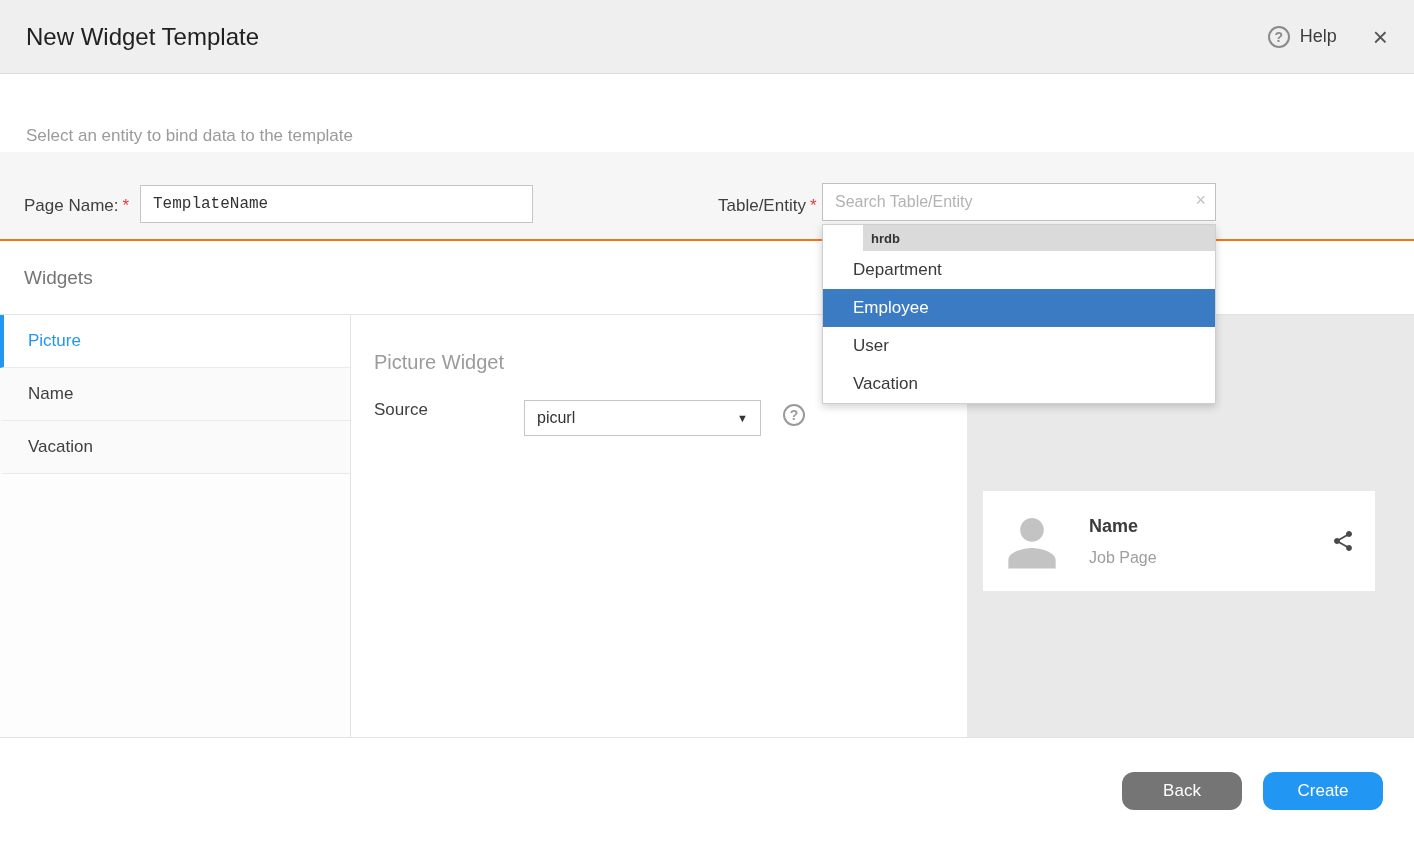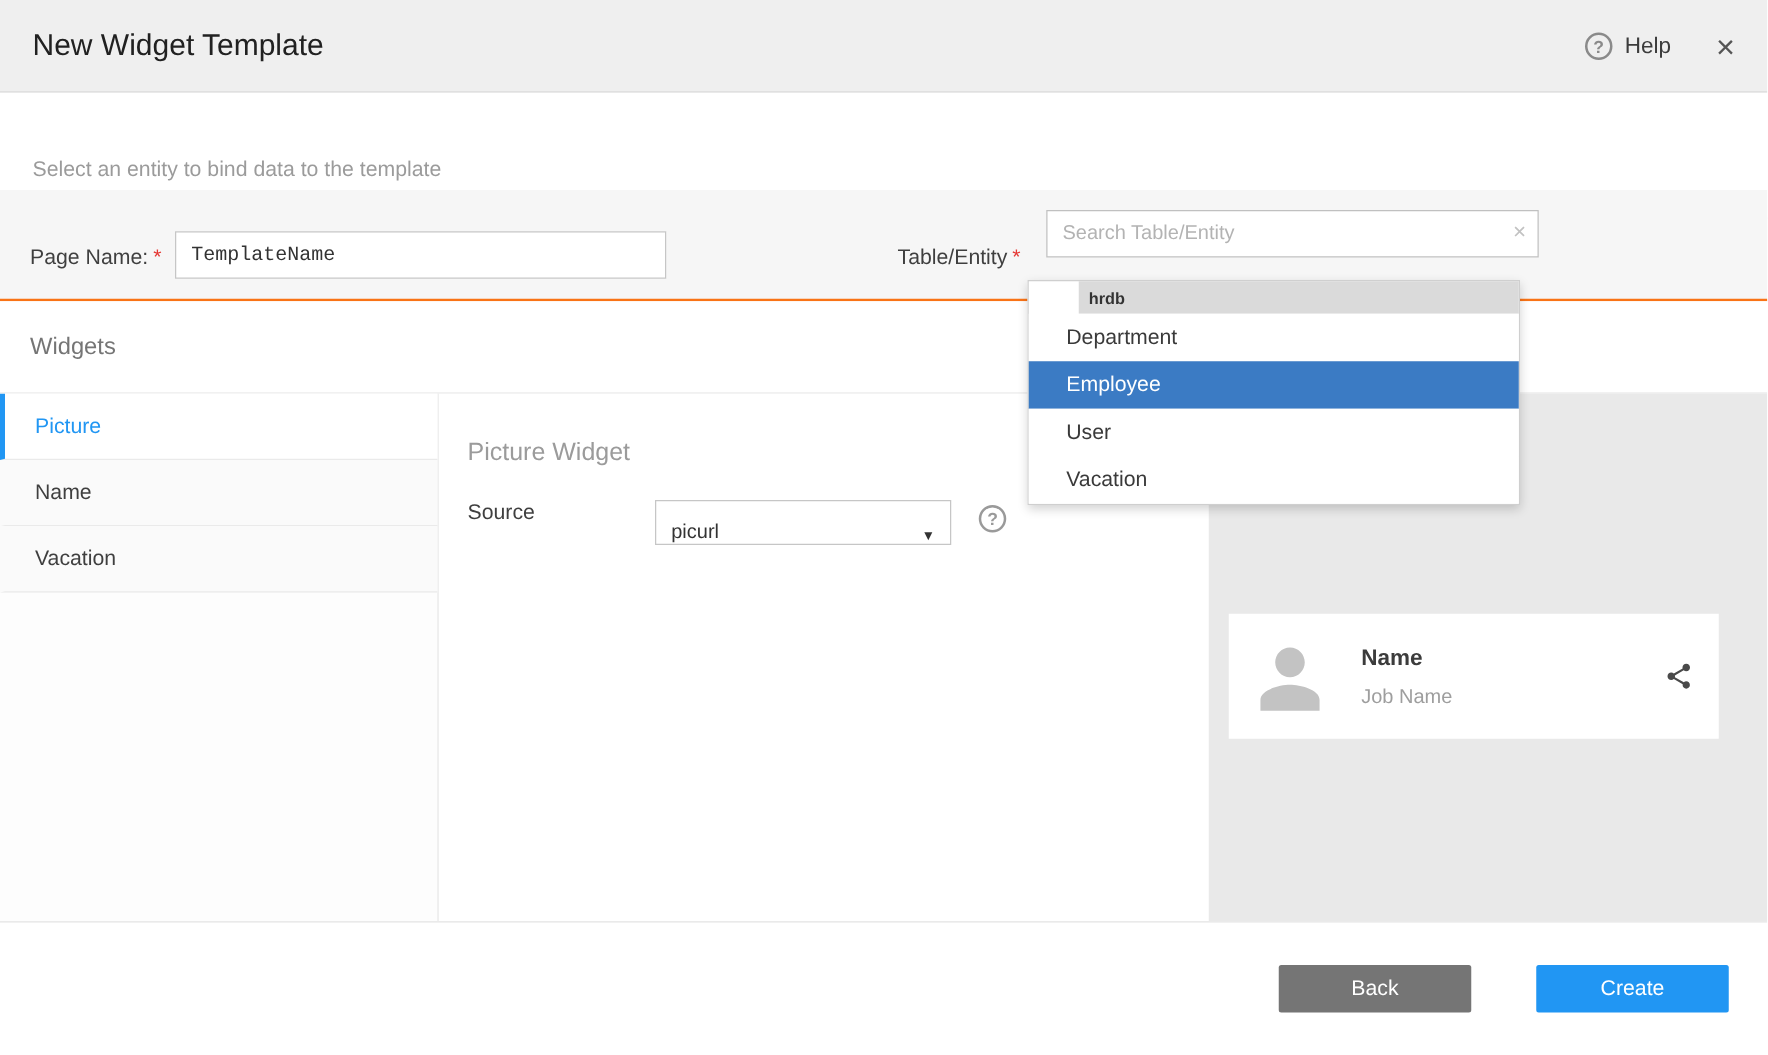--- a/index.html
+++ b/index.html
@@ -49,21 +49,21 @@
   }
   .form-label { position: absolute; font-size: 17px; color: #3f3f3f; }
   .required { color: #e53935; margin-left: 4px; }
   .lbl-pagename { left: 24px; top: 44px; }
   .lbl-entity { left: 718px; top: 44px; }
   .input-pagename {
     position: absolute; left: 140px; top: 33px; width: 393px; height: 38px;
     border: 1px solid #c6c6c6; background: #fff; font-size: 16px; color: #333;
     padding: 0 12px; font-family: Liberation Mono, monospace; outline: none;
   }
-  .search-wrap { position: absolute; left: 822px; top: 16px; width: 394px; height: 38px; margin-left: 15px; }
+  .search-wrap { position: absolute; left: 822px; top: 31px; width: 394px; height: 38px; }
   .input-search {
     width: 100%; height: 100%;
     border: 1px solid #c0c0c0; background: #fff; font-size: 16px; color: #333;
     padding: 0 34px 0 12px; font-family: "Liberation Sans", sans-serif; outline: none;
   }
   .input-search::placeholder { color: #b3b3b3; }
   .clear-x {
     position: absolute; right: 10px; top: 8px; font-size: 18px; color: #c2c2c2;
     cursor: pointer; line-height: 1;
   }
@@ -106,21 +106,21 @@
     cursor: pointer; border-left: 4px solid transparent; background: #fafafa;
   }
   .side-item.active { color: #2196f3; border-left: 4px solid #2196f3; background: #ffffff; }
 
   .main-panel { position: absolute; left: 351px; top: 0; right: 447px; height: 100%; background: #fff; }
   .pw-title { position: absolute; left: 23px; top: 36px; font-size: 20px; color: #9b9b9b; }
   .src-label { position: absolute; left: 23px; top: 85px; font-size: 17px; color: #3f3f3f; }
   .src-select {
     position: absolute; left: 173px; top: 85px; width: 237px; height: 36px;
     border: 1px solid #c6c6c6; background: #fff; cursor: pointer;
-    display: flex; align-items: flex-end; padding: 0 12px; font-size: 16px; color: #333;
+    display: flex; align-items: center; padding: 0 12px; font-size: 16px; color: #333;
   }
   .src-select .arrow { margin-left: auto; font-size: 11px; color: #333; }
   .src-help {
     position: absolute; left: 432px; top: 89px;
     width: 22px; height: 22px; border: 2px solid #9a9a9a; border-radius: 50%;
     display: flex; align-items: center; justify-content: center;
     font-size: 14px; color: #9a9a9a; font-weight: bold; cursor: pointer;
   }
 
   .preview-panel {
@@ -138,24 +138,23 @@
   .share { margin-left: auto; width: 24px; height: 24px; }
 
   
   .footer {
     position: absolute; top: 737px; left: 0; right: 0; height: 107px;
     background: #fff; border-top: 1px solid #e3e3e3;
     display: flex; align-items: center; justify-content: flex-end;
     padding-right: 31px; gap: 21px;
   }
   .btn {
-    width: 154px; height: 38px; border: none; border-radius: 2px;
+    width: 120px; height: 38px; border: none; border-radius: 12px;
     font-size: 17px; color: #fff; cursor: pointer;
     font-family: "Liberation Sans", sans-serif;
-    margin-left: 31px;
   }
   .btn-back { background: #757575; }
   .btn-create { background: #2196f3; }
 </style>
 </head>
 <body>
 
 <div class="app">
 
   <div class="header">
@@ -217,21 +216,21 @@
 
     <div class="preview-panel">
       <div class="preview-card">
         <span class="avatar">
           <svg viewBox="0 0 24 24" width="66" height="70">
             <path fill="#c3c3c3" d="M12 12.3c2.4 0 4.3-1.95 4.3-4.35S14.4 3.6 12 3.6 7.7 5.55 7.7 7.95 9.6 12.3 12 12.3zm0 2.2c-2.9 0-8.6 1.45-8.6 4.35V22h17.2v-3.15c0-2.9-5.7-4.35-8.6-4.35z"></path>
           </svg>
         </span>
         <span class="card-text">
           <div class="card-name">Name</div>
-          <div class="card-job">Job Name</div>
+          <div class="card-job">Job Page</div>
         </span>
         <span class="share">
           <svg viewBox="0 0 24 24" width="24" height="24">
             <path fill="#4a4a4a" d="M18 16.08c-.76 0-1.44.3-1.96.77L8.91 12.7c.05-.23.09-.46.09-.7s-.04-.47-.09-.7l7.05-4.11c.54.5 1.25.81 2.04.81 1.66 0 3-1.34 3-3s-1.34-3-3-3-3 1.34-3 3c0 .24.04.47.09.7L8.04 9.81C7.5 9.31 6.79 9 6 9c-1.66 0-3 1.34-3 3s1.34 3 3 3c.79 0 1.5-.31 2.04-.81l7.12 4.16c-.05.21-.08.43-.08.65 0 1.61 1.31 2.92 2.92 2.92 1.61 0 2.92-1.31 2.92-2.92s-1.31-2.92-2.92-2.92z"></path>
           </svg>
         </span>
       </div>
     </div>
 
   </div>

